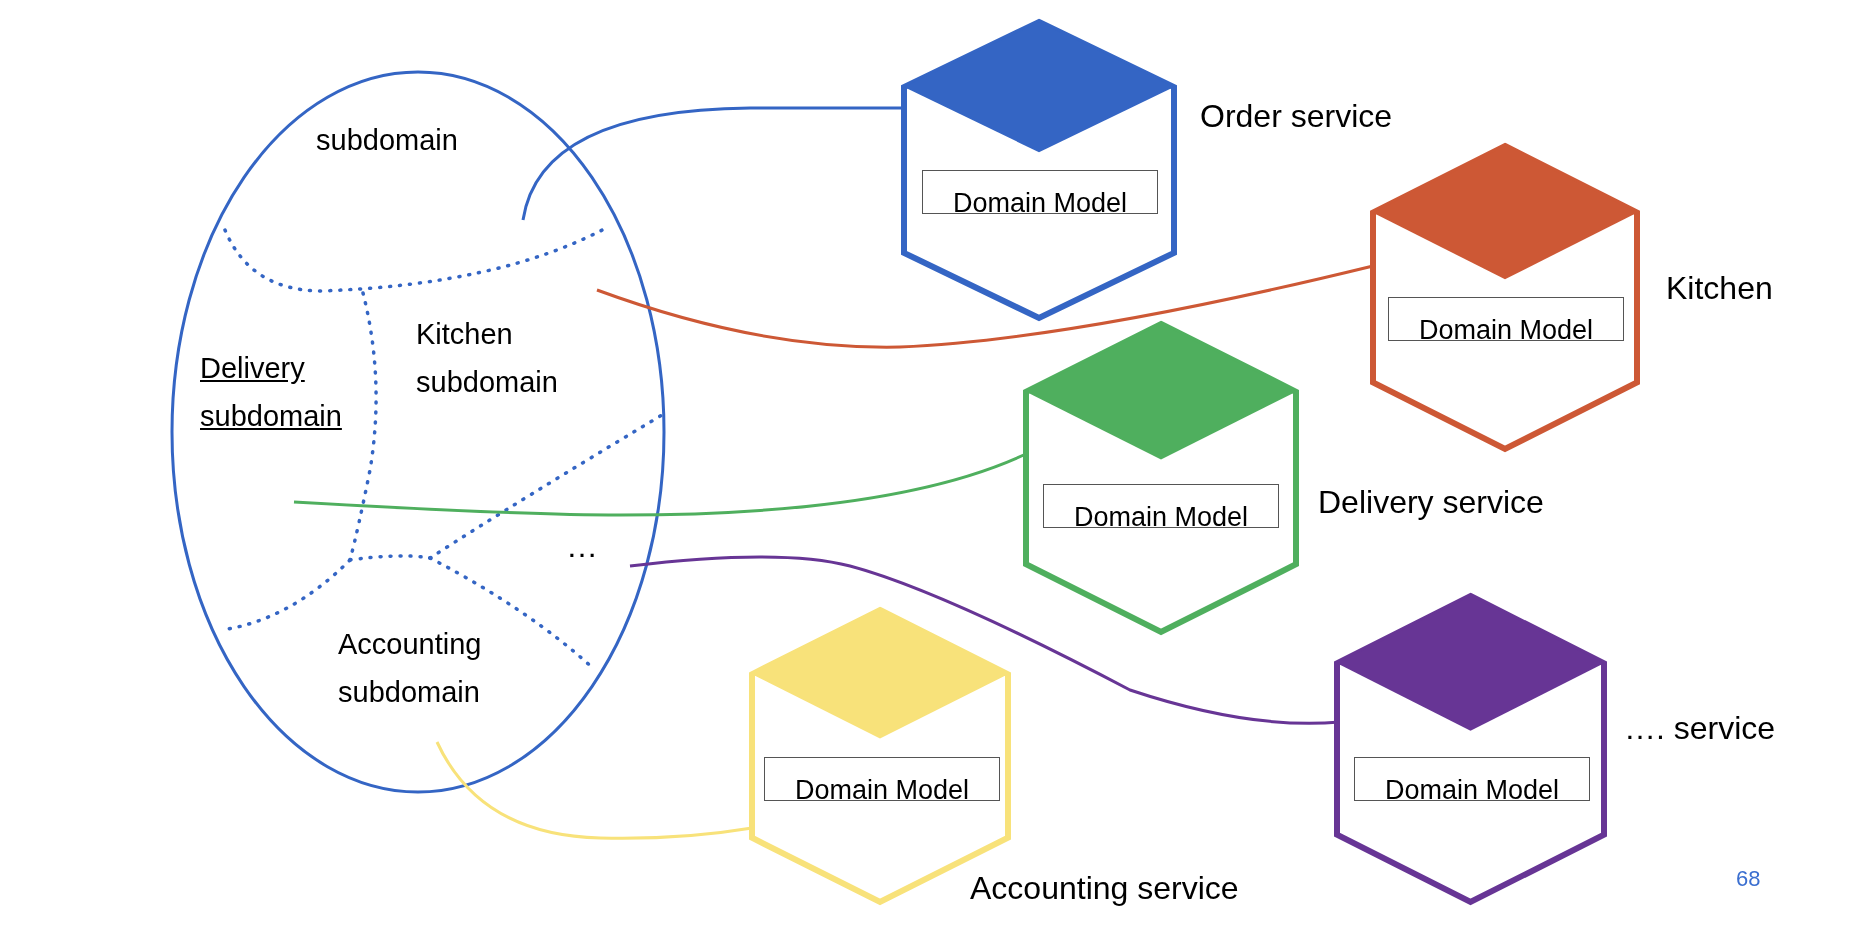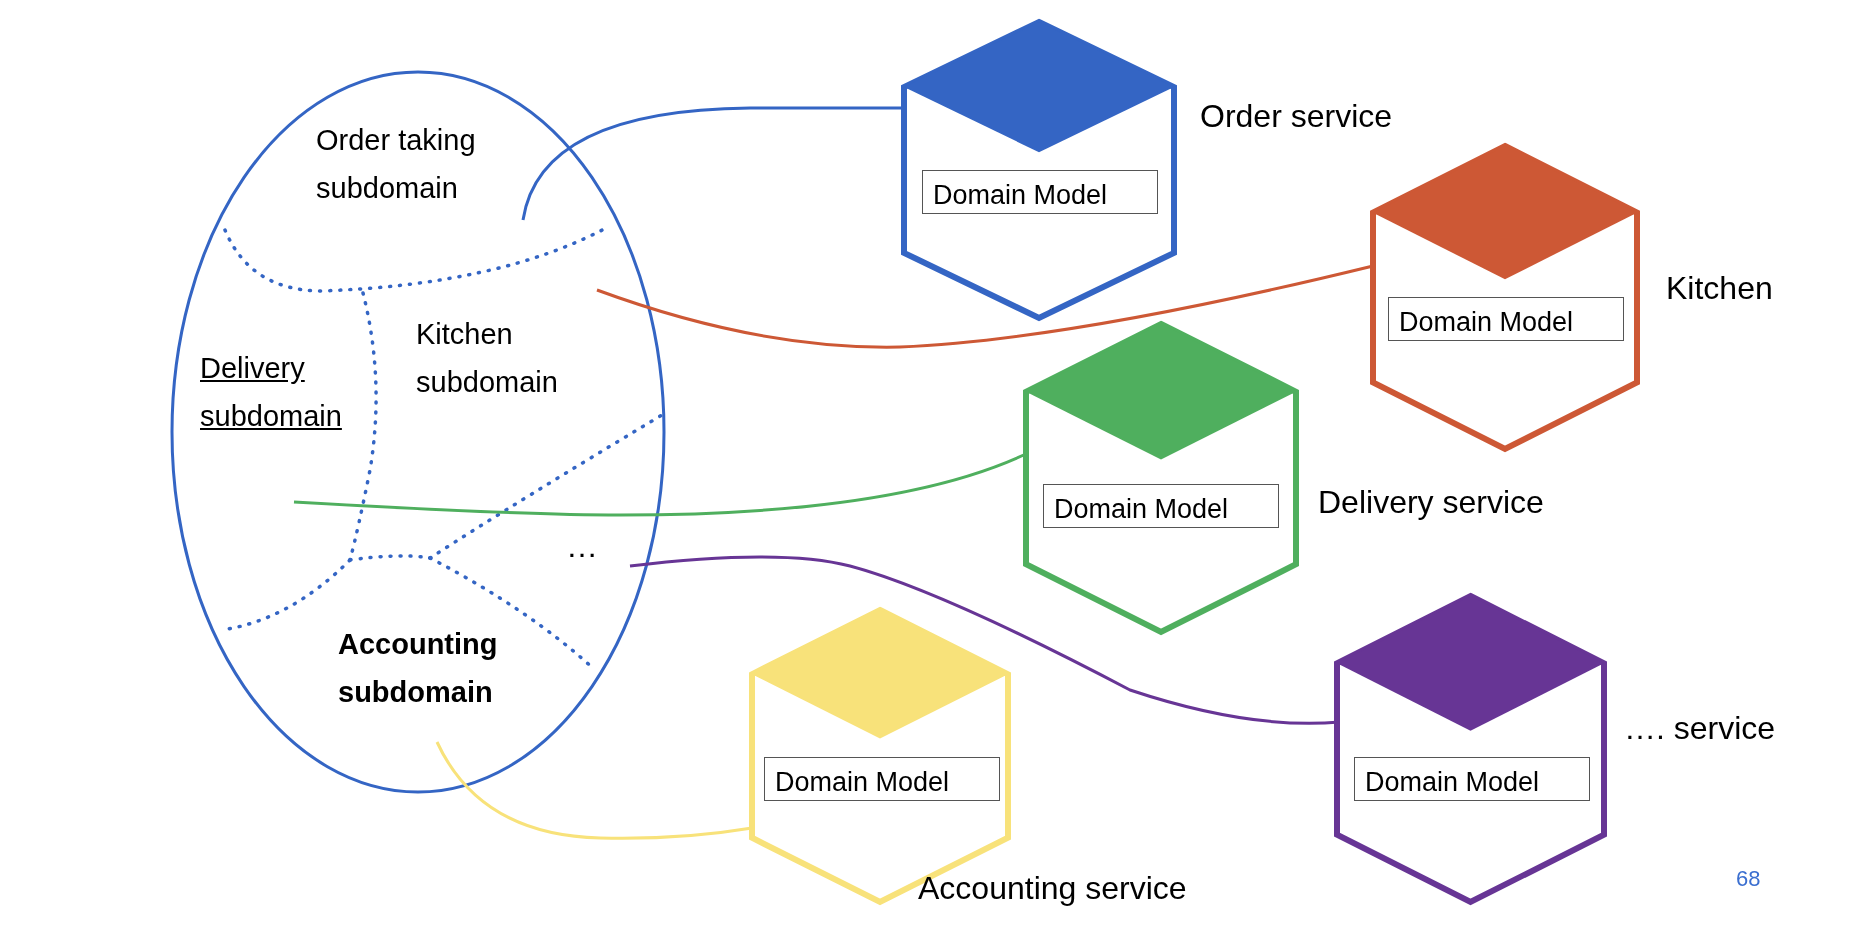--- a/index.html
+++ b/index.html
@@ -1,21 +1,21 @@
 <!DOCTYPE html>
 <html><head>
 <meta charset="utf-8">
 <style>
   html, body { margin:0; padding:0; background:#ffffff; }
   body { width:1872px; height:928px; position:relative; overflow:hidden; font-family:"Liberation Sans", sans-serif; }
   svg { position:absolute; left:0; top:0; }
   .lbl { position:absolute; color:#000; font-family:"Liberation Sans", sans-serif; white-space:nowrap; }
   .sub { font-size:29px; line-height:48px; }
   .svc { font-size:32px; }
-  .dm { position:absolute; border:1.5px solid #555; background:#fff; font-size:27px; padding:4px 10px; box-sizing:border-box; height:44px; line-height:40px; white-space:nowrap; }
+  .dm { position:absolute; border:1.5px solid #555; background:#fff; font-size:27px; padding:12px 10px; box-sizing:border-box; height:44px; line-height:40px; white-space:nowrap;text-align:center; }
   .page { position:absolute; font-size:22px; color:#3b6fd0; }
 </style>
 </head>
 <body>
 
 <svg width="1872" height="928" viewBox="0 0 1872 928">
 
   <ellipse cx="418" cy="432" rx="246" ry="360" fill="none" stroke="#3465c4" stroke-width="3"></ellipse>
 
   <g fill="none" stroke="#3465c4" stroke-width="3.5" stroke-dasharray="1 9" stroke-linecap="round">
@@ -41,42 +41,41 @@
       <polygon points="1161,324 1296,391.76 1296,564.24 1161,632 1026,564.24 1026,391.76" fill="#ffffff" stroke="#4faf5e" stroke-width="6"></polygon>
       <polygon points="1161,324 1296,391.76 1161,459.52 1026,391.76" fill="#4faf5e"></polygon>
       <polygon points="880,610 1008,674.24 1008,837.76 880,902 752,837.76 752,674.24" fill="#ffffff" stroke="#f8e27a" stroke-width="6"></polygon>
       <polygon points="880,610 1008,674.24 880,738.48 752,674.24" fill="#f8e27a"></polygon>
       <polygon points="1470.5,596 1604,663.32 1604,834.68 1470.5,902 1337,834.68 1337,663.32" fill="#ffffff" stroke="#673595" stroke-width="6"></polygon>
       <polygon points="1470.5,596 1604,663.32 1470.5,730.64 1337,663.32" fill="#673595"></polygon>
     </g>
 </svg>
 
 <div class="lbl sub" style="left:316px; top:116px;">
-  <div>Order taking</div>
   <div>subdomain</div>
 </div>
 <div class="lbl sub" style="left:416px; top:310px;">
   <div>Kitchen</div>
   <div>subdomain</div>
 </div>
 <div class="lbl sub" style="left:200px; top:344px;text-decoration:underline;">
   <div>Delivery</div>
   <div>subdomain</div>
 </div>
-<div class="lbl sub" style="left:338px; top:620px;font-weight:bold;">
+<div class="lbl sub" style="left:338px; top:620px;">
   <div>Accounting</div>
   <div>subdomain</div>
 </div>
 <div class="lbl" style="left:566px; top:528px; font-size:32px;">…</div>
 
 <div class="dm" style="left:922px; top:170px; width:236px;">Domain Model</div>
 <div class="dm" style="left:1388px; top:297px; width:236px;">Domain Model</div>
 <div class="dm" style="left:1043px; top:484px; width:236px;">Domain Model</div>
 <div class="dm" style="left:764px; top:757px; width:236px;">Domain Model</div>
 <div class="dm" style="left:1354px; top:757px; width:236px;">Domain Model</div>
 
 <div class="lbl svc" style="left:1200px; top:98px;">Order service</div>
 <div class="lbl svc" style="left:1666px; top:270px;">Kitchen</div>
 <div class="lbl svc" style="left:1318px; top:484px;text-align:center;">Delivery service</div>
-<div class="lbl svc" style="left:918px; top:870px;">Accounting service</div>
+<div class="lbl svc" style="left:970px; top:870px;">Accounting service</div>
 <div class="lbl svc" style="left:1624px; top:710px;">…. service</div>
 
 <div class="page" style="left:1736px; top:866px;text-align:center;">68</div>
 
 </body></html>

